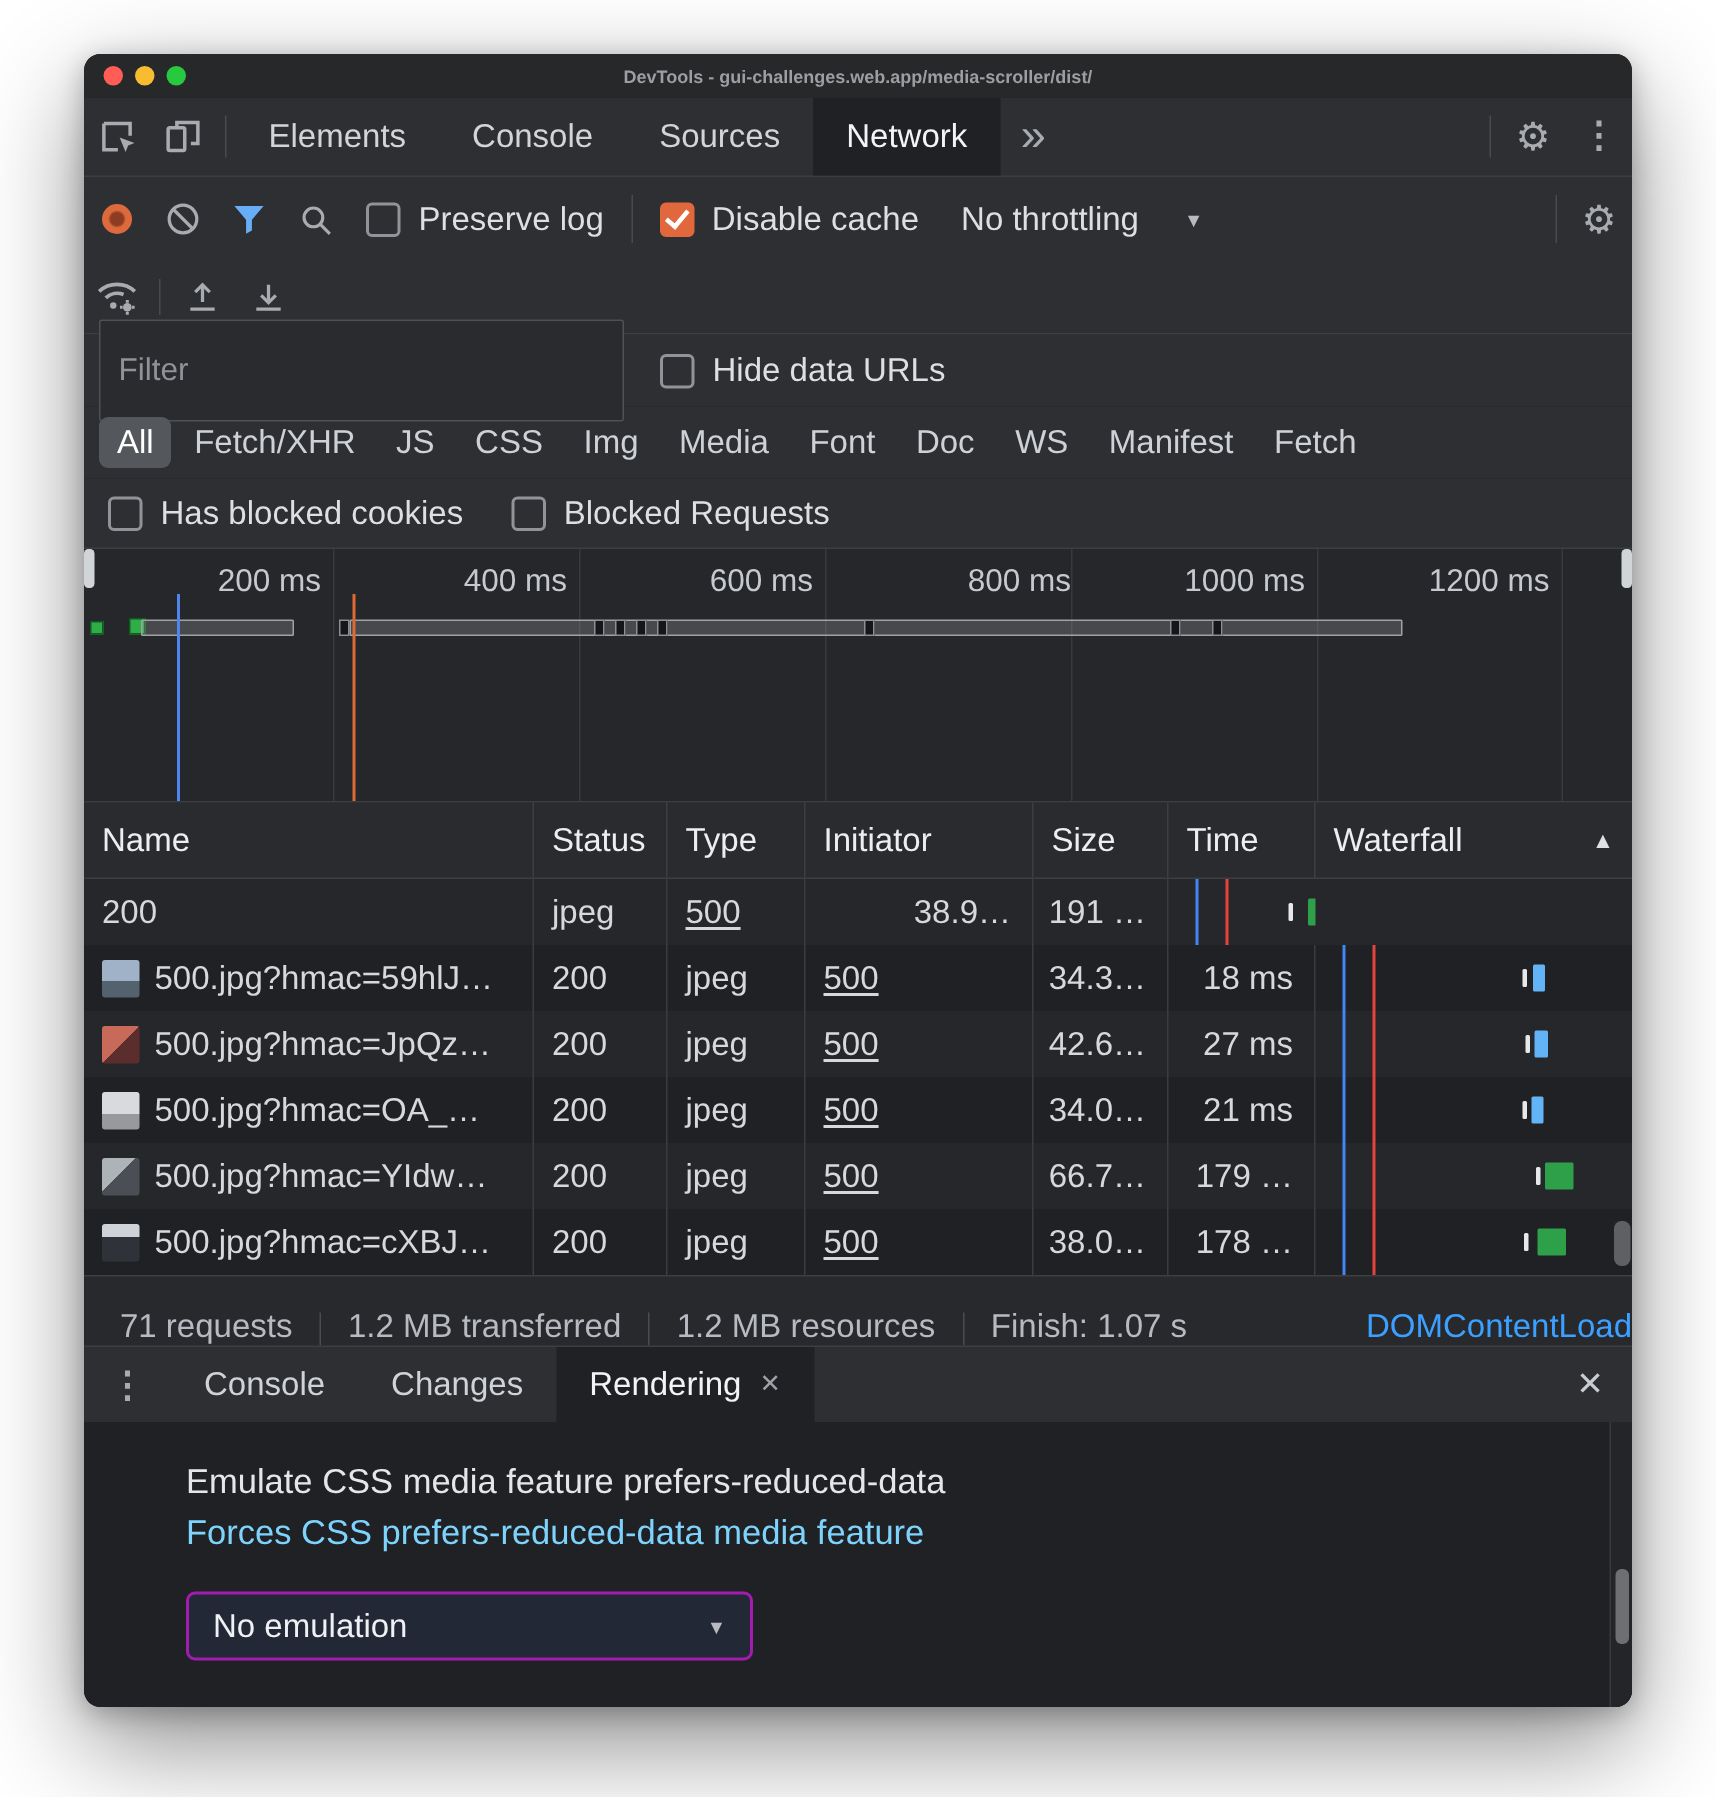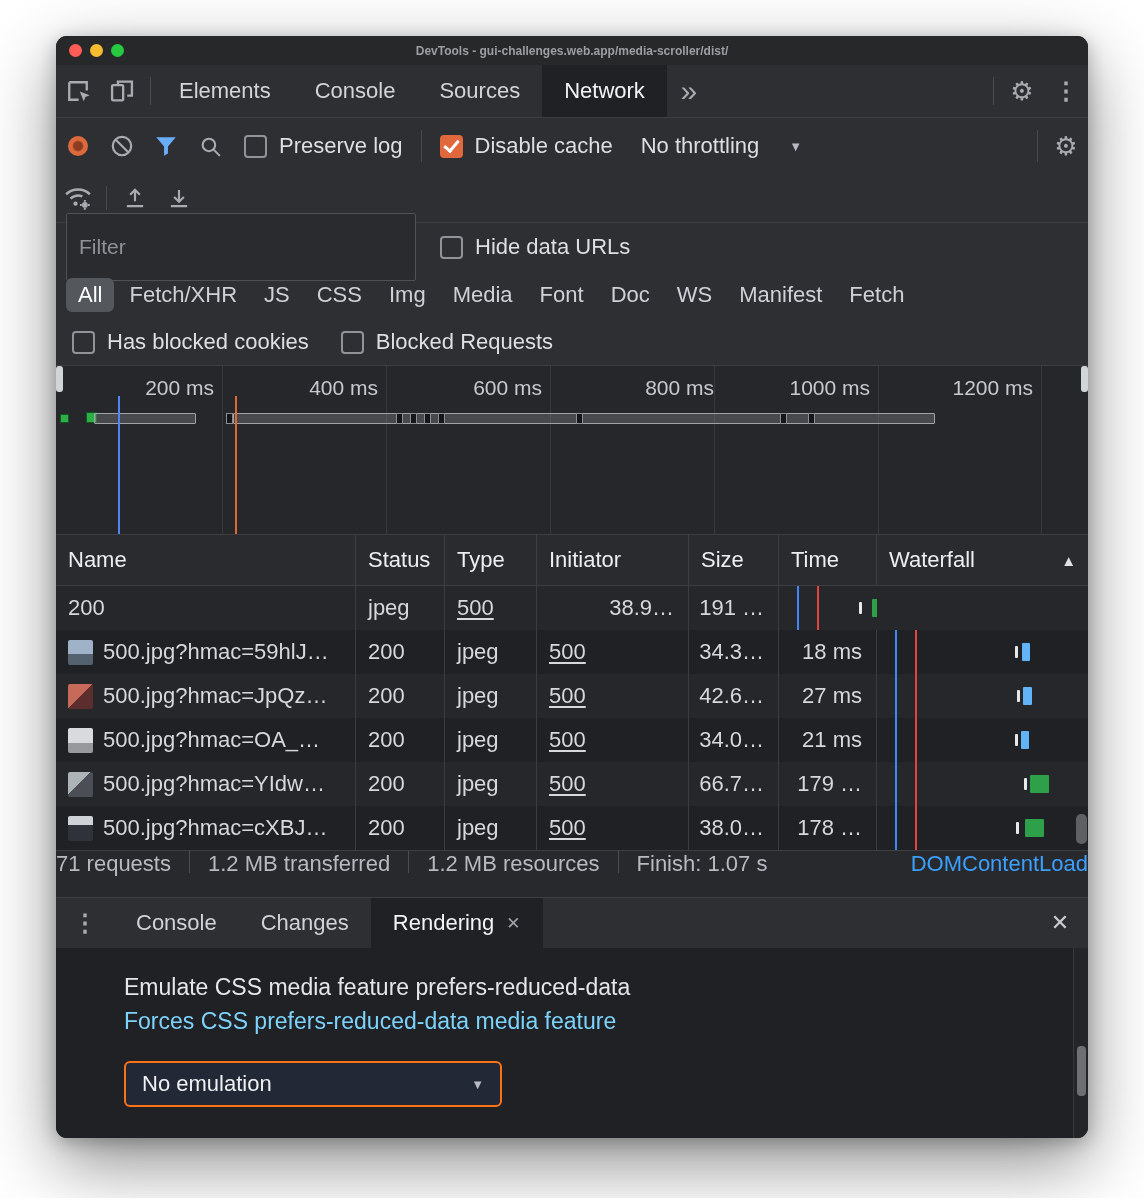--- a/index.html
+++ b/index.html
@@ -89,36 +89,36 @@
   .trow:nth-child(5) .thumb{background:linear-gradient(135deg,#aeb3b8 0 45%,#4b4f55 45%)}
   .trow:nth-child(6) .thumb{background:linear-gradient(180deg,#cfd3d8 0 35%,#2f3238 35%)}
   .link{text-decoration:underline;text-underline-offset:3px}
   .wf{position:relative;padding:0}
   .wbar{position:absolute;top:50%;transform:translateY(-50%);border-radius:1px}
   .evb{position:absolute;top:0;bottom:0;width:2px;left:18px;background:#4285f4}
   .evr{position:absolute;top:0;bottom:0;width:2px;left:38px;background:#e5443d}
   .tscroll{position:absolute;right:1px;bottom:6px;width:11px;height:30px;background:#5e6063;border-radius:5px}
 
   
-  .sbar{height:46px;background:#28292d;border-top:1px solid #3d3e42;display:flex;align-items:flex-start;
-        font-size:22px;color:#b7bac0;overflow:hidden;white-space:nowrap}
+  .sbar{height:46px;background:#28292d;border-top:1px solid #3d3e42;display:flex;align-items:flex-end;
+        font-size:22px;color:#b7bac0;padding-left:24px;overflow:hidden;white-space:nowrap}
   .sdiv{width:1px;height:22px;background:#4a4c50;margin:0 18px;flex:none}
   .dcl{color:#3ba0ff;margin-left:auto;flex:none}
 
   
   .dtabs{height:50px;background:#2e2f33;border-top:1px solid #3d3e42;display:flex;align-items:stretch}
   .ddots{width:58px;display:flex;align-items:center;justify-content:center;color:#a8abaf;font-size:24px;font-weight:700}
   .dtab{display:flex;align-items:center;padding:0 22px;font-size:22px;color:#cfd2d6;gap:12px}
   .dtab.active{background:#202124;color:#f1f3f5}
   .dtab .x{font-size:17px;color:#9da0a5}
   .dclose{width:56px;display:flex;align-items:center;justify-content:center;color:#c9ccd0;font-size:22px}
   .dbody{position:relative;height:190px;background:#202124;padding:26px 0 0 68px;box-sizing:border-box}
   .dtitle{font-size:23px;color:#e4e6e9}
   .dsub{font-size:23px;color:#7dd3fc;margin-top:7px}
-  .select{margin-top:26px;width:378px;height:46px;background:#222835;border:2px solid #f97316;border-radius:6px;
+  .select{margin-top:26px;width:378px;height:46px;background:#222835;border:2px solid #a21caf;border-radius:6px;
           display:flex;align-items:center;justify-content:space-between;padding:16px 16px;font-size:22px;color:#eef0f3;box-sizing:border-box}
   .strack{position:absolute;top:0;right:0;bottom:0;width:14px;background:#242529;border-left:1px solid #38393d}
   .sthumb{position:absolute;top:98px;right:2px;width:9px;height:50px;border-radius:4px;background:#6d6f73}
 </style>
 </head>
 <body>
 
 <div class="stage">
   <div class="window">
 

